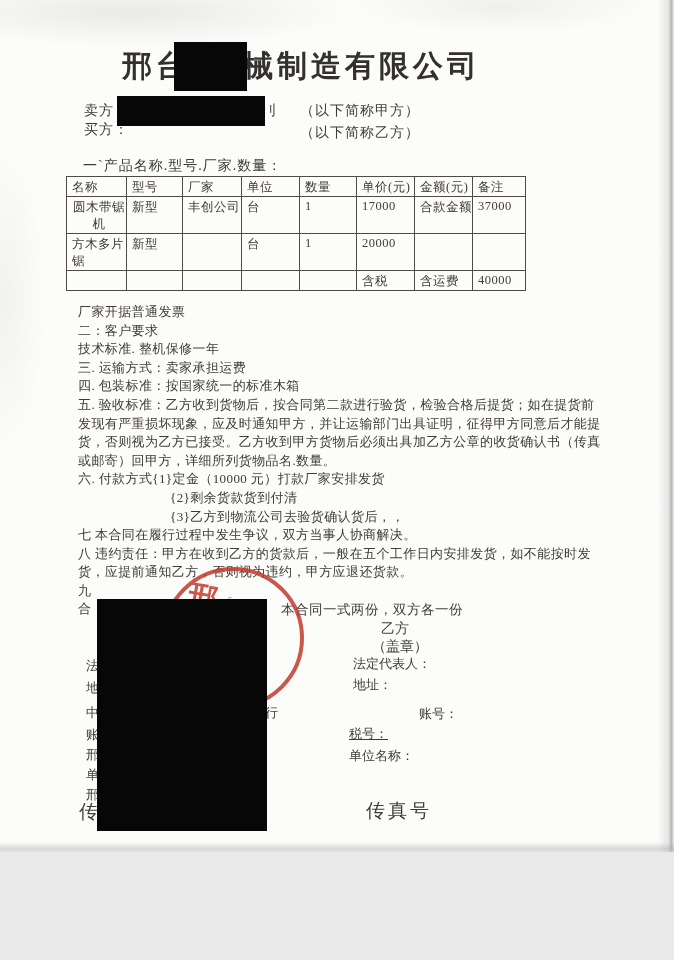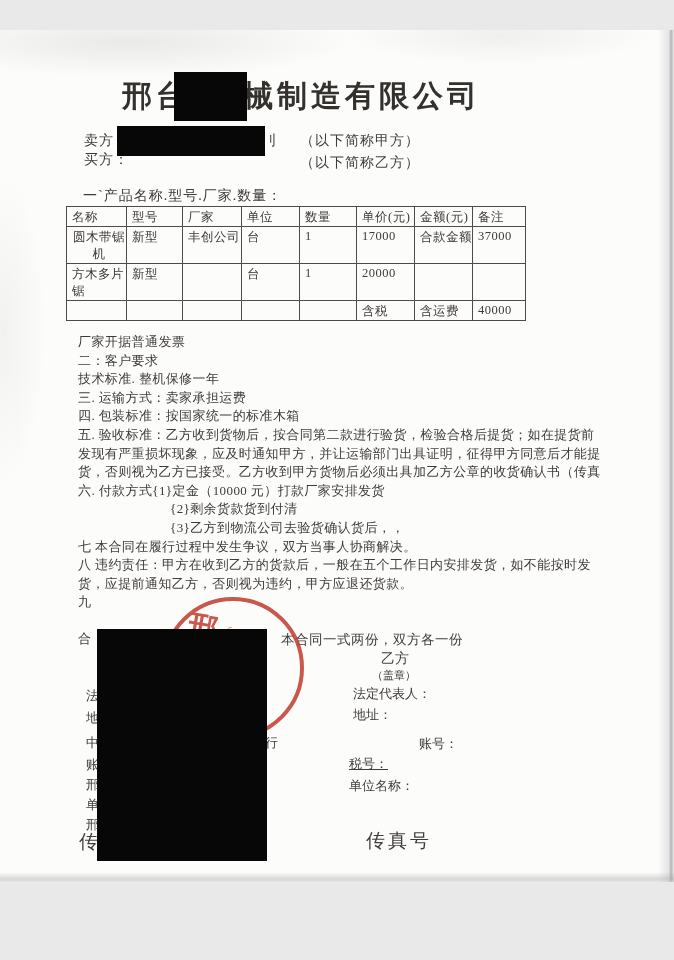--- a/index.html
+++ b/index.html
@@ -5,21 +5,20 @@
   html,body{margin:0;padding:0;background:#e9e9e9;}
   #page{
     position:relative;width:674px;height:852px;overflow:hidden;
     background:
       radial-gradient(ellipse 320px 50px at 130px 12px, rgba(185,185,182,.28), transparent 70%),
       radial-gradient(ellipse 220px 40px at 500px 6px, rgba(195,195,192,.22), transparent 70%),
       radial-gradient(ellipse 60px 220px at 4px 300px, rgba(200,200,198,.20), transparent 70%),
       #fcfcfa;
     font-family:"Liberation Serif","DejaVu Serif",serif;
     color:#3f3b38;
-    margin-top:30px;
   }
   .abs{position:absolute;white-space:nowrap;}
   .z10{z-index:10;} 
   .title{font-size:30px;font-weight:600;letter-spacing:4px;color:#33302e;}
   .line14{font-size:14px;letter-spacing:1px;}
   .redact{position:absolute;background:#070707;z-index:30;}
   
   #ptable{position:absolute;left:66px;top:176px;z-index:10;border-collapse:collapse;table-layout:fixed;width:459px;}
   #ptable th,#ptable td{
     border:1px solid #4d4a47;font-weight:normal;text-align:left;vertical-align:top;
@@ -118,20 +117,21 @@
 
   <div id="terms">
     <div class="terms-line">厂家开据普通发票</div>
     <div class="terms-line">二：客户要求</div>
     <div class="terms-line">技术标准.  整机保修一年</div>
     <div class="terms-line">三. 运输方式：卖家承担运费</div>
     <div class="terms-line">四. 包装标准：按国家统一的标准木箱</div>
     <div class="terms-line">五. 验收标准：乙方收到货物后，按合同第二款进行验货，检验合格后提货；如在提货前</div>
     <div class="terms-line">发现有严重损坏现象，应及时通知甲方，并让运输部门出具证明，征得甲方同意后才能提</div>
     <div class="terms-line">货，否则视为乙方已接受。乙方收到甲方货物后必须出具加乙方公章的收货确认书（传真</div>
+    <div class="terms-line">或邮寄）回甲方，详细所列货物品名.数量。</div>
     <div class="terms-line">六. 付款方式{1}定金（10000 元）打款厂家安排发货</div>
     <div class="terms-line indent">{2}剩余货款货到付清</div>
     <div class="terms-line indent">{3}乙方到物流公司去验货确认货后，，</div>
     <div class="terms-line">七  本合同在履行过程中发生争议，双方当事人协商解决。</div>
     <div class="terms-line">八  违约责任：甲方在收到乙方的货款后，一般在五个工作日内安排发货，如不能按时发</div>
     <div class="terms-line">货，应提前通知乙方，否则视为违约，甲方应退还货款。</div>
     <div class="terms-line">九</div>
   </div>
 
   <svg id="stamp" width="150" height="150" viewBox="0 0 150 150">
@@ -140,21 +140,21 @@
     <text font-size="9" fill="#c23b2e" letter-spacing="3" transform="rotate(-14 75 75)">
       <textPath href="#arcpath" startOffset="6">13052801016</textPath>
     </text>
     <text x="30" y="44" font-size="30" font-weight="bold" fill="#c23b2e" transform="rotate(10 40 34)">邢</text>
     <text x="66" y="56" font-size="20" font-weight="bold" fill="#c23b2e" transform="rotate(38 72 48)">台</text>
   </svg>
 
   <div class="abs frag z10" style="left:78px;top:600px;">合</div>
   <div class="abs z10" style="left:281px;top:601px;font-size:13.5px;letter-spacing:.5px;">本合同一式两份，双方各一份</div>
   <div class="abs z10" style="left:381px;top:620px;font-size:14px;">乙方</div>
-  <div class="abs z10" style="left:372px;top:638px;font-size:11px;text-align:center;">（盖章）</div>
+  <div class="abs z10" style="left:372px;top:638px;font-size:14px;text-align:center;">（盖章）</div>
   <div class="abs z10" style="left:353px;top:655px;font-size:13px;">法定代表人：</div>
   <div class="abs z10" style="left:353px;top:676px;font-size:13px;">地址：</div>
 
   <div class="abs frag z10" style="left:86px;top:657px;">法</div>
   <div class="abs frag z10" style="left:86px;top:679px;">地</div>
   <div class="abs frag z10" style="left:86px;top:704px;">中</div>
   <div class="abs frag z10" style="left:86px;top:726px;">账</div>
   <div class="abs frag z10" style="left:86px;top:746px;">邢</div>
   <div class="abs frag z10" style="left:86px;top:766px;">单</div>
   <div class="abs frag z10" style="left:86px;top:786px;">邢</div>

